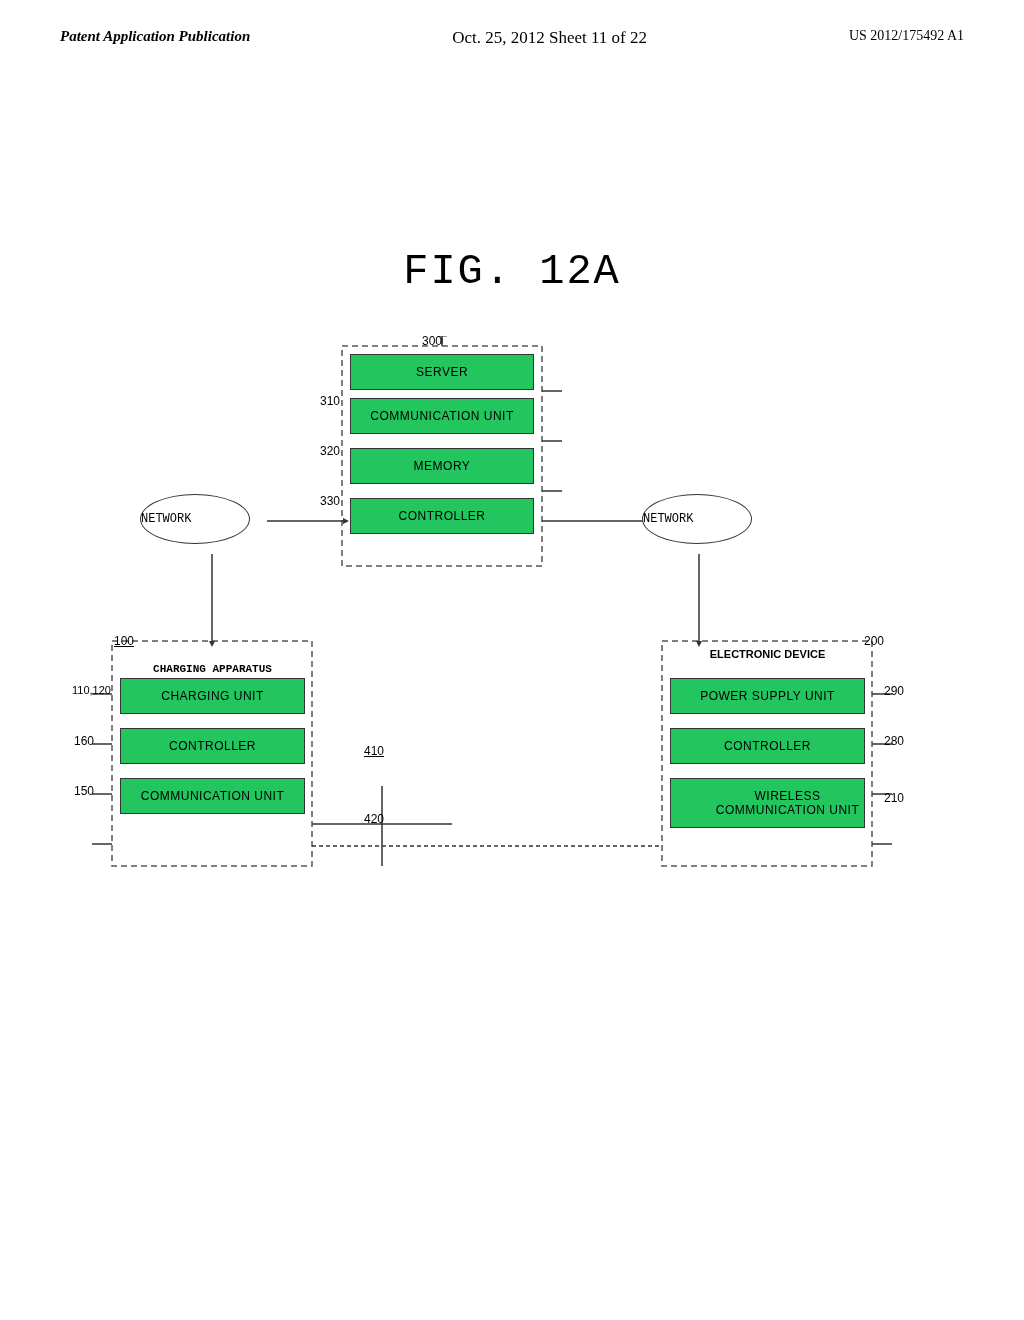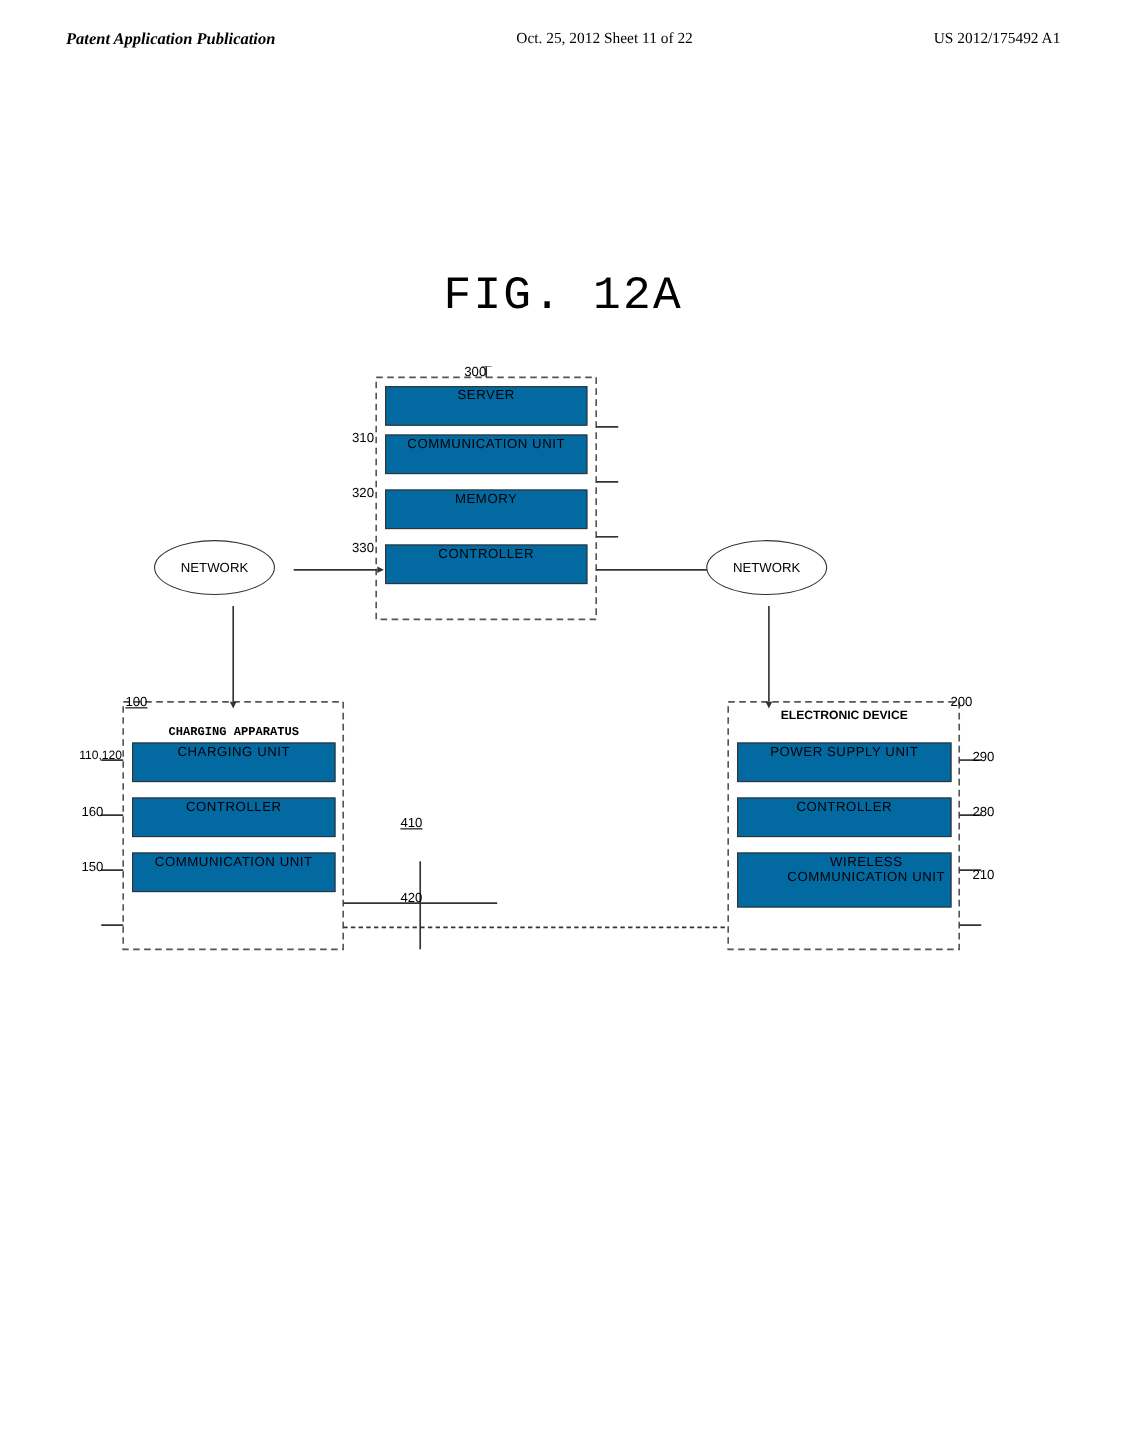--- a/index.html
+++ b/index.html
@@ -19,21 +19,21 @@
       align-items: flex-start;
       padding: 28px 60px 0 60px;
       font-size: 15px;
     }
     .header-left {
       font-weight: bold;
       font-style: italic;
       font-size: 15px;
     }
     .header-center {
-      font-size: 14px;
+      font-size: 17px;
       text-align: center;
     }
     .header-right {
       font-size: 14px;
     }
 
     
     .fig-title {
       text-align: center;
       font-size: 42px;
@@ -49,39 +49,39 @@
       width: 860px;
       margin: 40px auto 0 auto;
       height: 560px;
     }
 
     
     .box {
       position: absolute;
       border: 1.5px solid #333;
       display: flex;
-      align-items: flex-start;
+      align-items: center;
       justify-content: center;
       text-align: center;
       font-size: 12px;
       font-family: Arial, Helvetica, sans-serif;
       letter-spacing: 0.5px;
-      background: #0369a1;
+      background: #22c55e;
     }
 
     .oval {
       position: absolute;
       border: 1.5px solid #333;
       border-radius: 50%;
       display: flex;
       align-items: center;
-      justify-content: center;
+      justify-content: flex-start;
       text-align: center;
       font-size: 12px;
-      font-family: Liberation Sans, sans-serif;
+      font-family: Liberation Mono, monospace;
       background: #fff;
     }
 
     
     .ref-label {
       position: absolute;
       font-size: 12px;
       font-family: Arial, Helvetica, sans-serif;
     }
 

